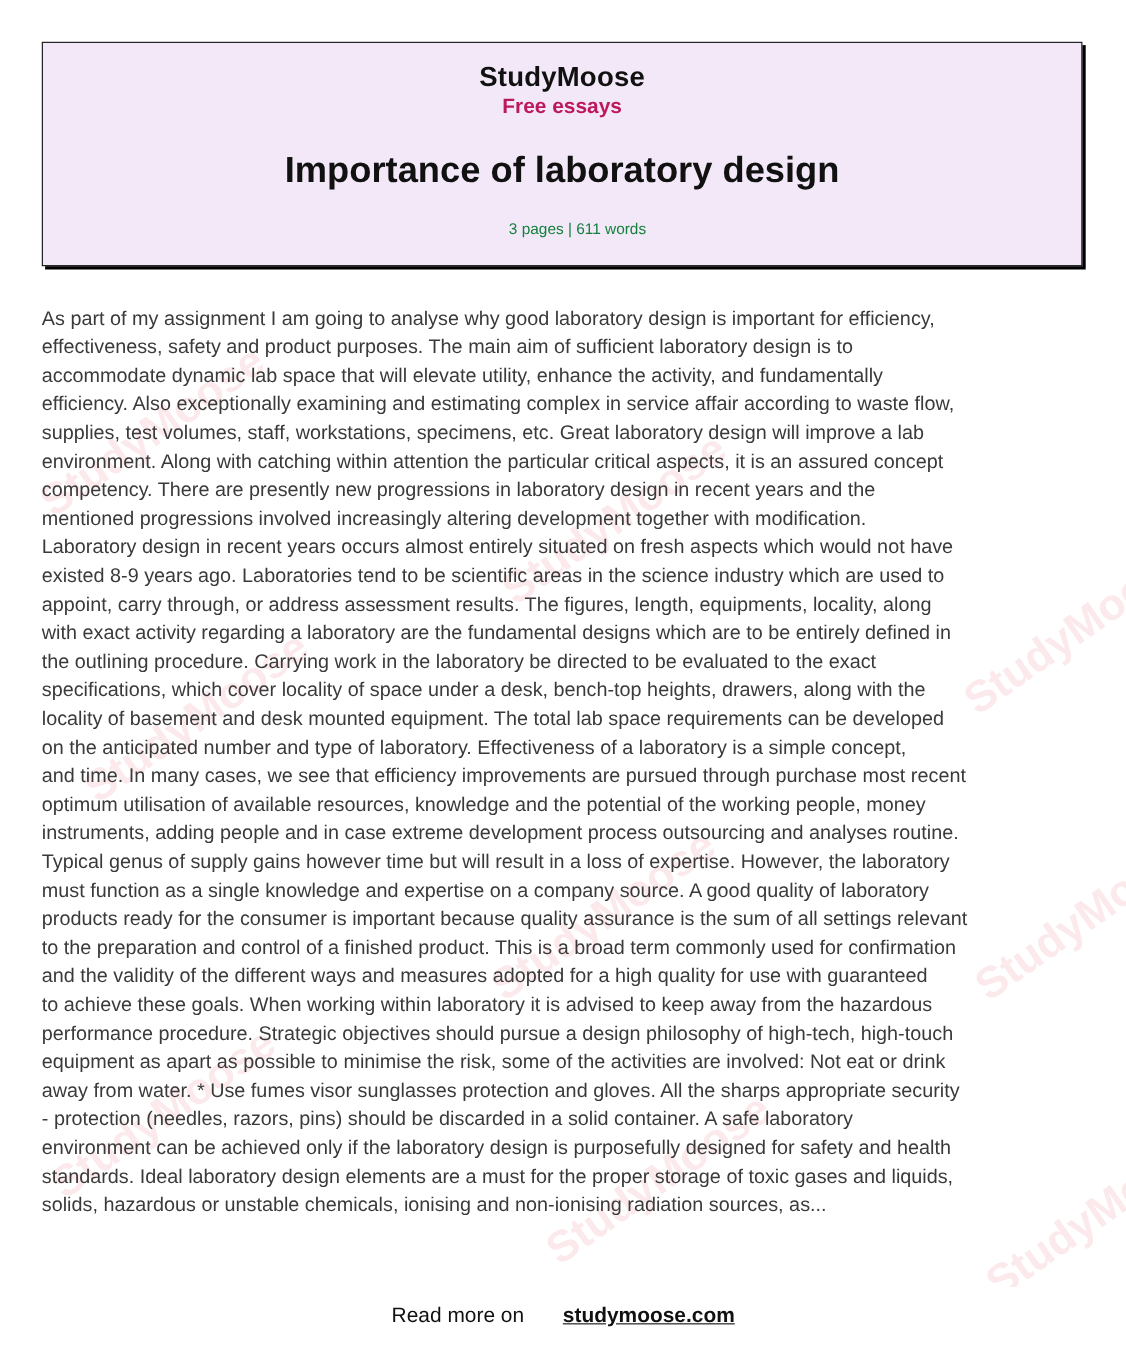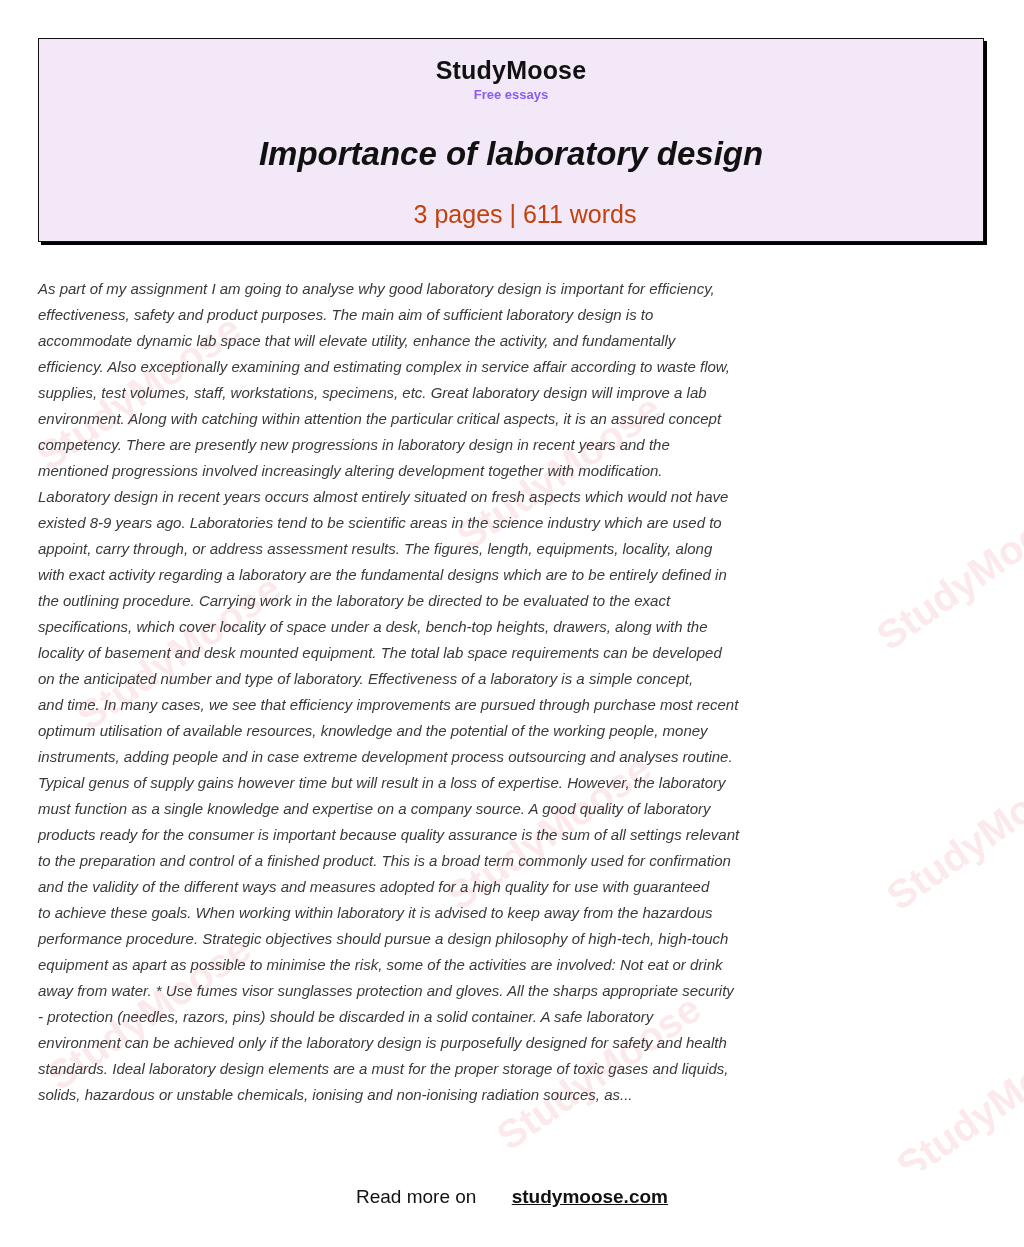--- a/index.html
+++ b/index.html
@@ -32,39 +32,38 @@
       top: 17px;
       font-size: 25px;
       font-weight: bold;
       color: #111;
       letter-spacing: 0.2px;
     }
     .tagline {
       position: absolute;
       left: 0; right: 0;
       top: 48px;
-      font-size: 13px;
+      font-size: 19px;
       font-weight: bold;
-      color: #8b5cf6;
+      color: #be185d;
     }
     .title {
       position: absolute;
       left: 0; right: 0;
       top: 96px;
       font-size: 33px;
       font-weight: bold;
       color: #111;
-      font-style: italic;
     }
     .meta {
       position: absolute;
       left: 0; right: 0;
       top: 161px;
-      font-size: 25px;
-      color: #c2410c;
+      font-size: 14px;
+      color: #15803d;
       margin-left: 28px;
     }
     .watermarks {
       position: absolute;
       left: 0; top: 250px;
       width: 1024px;
       height: 920px;
       pointer-events: none;
       overflow: hidden;
     }
@@ -74,24 +73,23 @@
       font-weight: bold;
       color: rgba(230, 120, 130, 0.16);
       transform: rotate(-35deg);
       white-space: nowrap;
     }
     .essay {
       position: absolute;
       left: 38px;
       top: 276px;
       width: 955px;
-      font-size: 15px;
+      font-size: 18px;
       line-height: 26px;
       color: #3a3a3a;
-      font-style: italic;
     }
     .essay-line {
       display: block;
       white-space: nowrap;
     }
     .read-more {
       position: absolute;
       left: 0; right: 0;
       top: 1186px;
       text-align: center;

